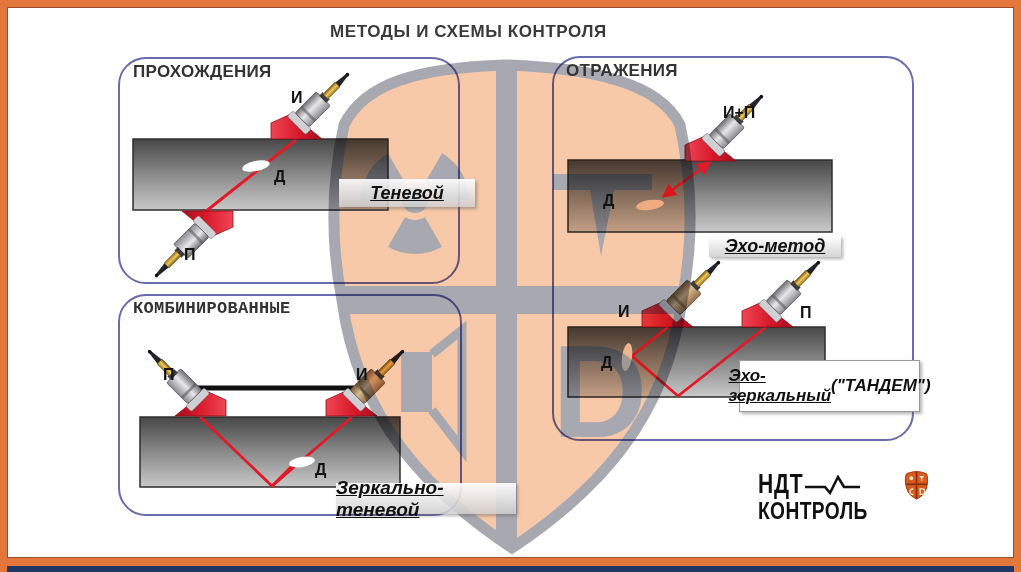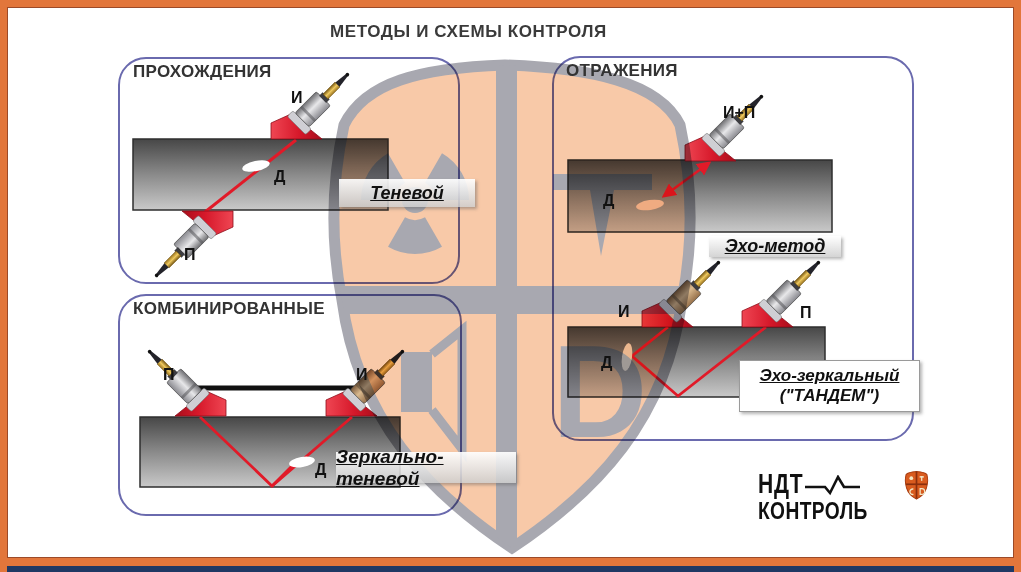--- a/index.html
+++ b/index.html
@@ -24,21 +24,21 @@
   
   .title{position:absolute;left:330px;top:22px;width:360px;text-align:left;
          font-size:17px;font-weight:bold;letter-spacing:.6px;color:#3a3a3a;}
   .panel-header{position:absolute;font-size:17px;font-weight:bold;color:#333;letter-spacing:.3px;}
   .letter{position:absolute;font-size:16px;font-weight:bold;color:#111;}
   .method-label{position:absolute;display:flex;align-items:center;justify-content:center;
          background:linear-gradient(180deg,rgba(255,255,255,.92),rgba(205,205,205,.85));
          box-shadow:2px 2px 3px rgba(90,90,90,.45);
          font-size:18px;font-weight:bold;font-style:italic;color:#101010;}
   .method-label .u{text-decoration:underline;}
-  #label-tandem{flex-direction:column;background:#fff;border:1px solid #9a9a9a;line-height:1.18;font-size:17px;}
+  #label-tandem{flex-direction:row;background:#fff;border:1px solid #9a9a9a;line-height:1.18;font-size:17px;}
   
   #ndt-name{position:absolute;left:0;top:3px;font-size:27px;font-weight:bold;color:#101010;
             transform:scaleX(.78);transform-origin:left;letter-spacing:1px;}
   #ndt-name2{position:absolute;left:0;top:31px;font-size:24px;font-weight:bold;color:#101010;
             transform:scaleX(.8);transform-origin:left;letter-spacing:.5px;}
   #pulse{position:absolute;left:46px;top:9px;}
   #logo-shield{position:absolute;left:146px;top:4px;}
   #contacts{position:absolute;left:104px;top:33px;width:116px;font-size:11px;line-height:1.35;
             color:#1a1a1a;text-align:left;white-space:nowrap;}
 </style>
@@ -172,21 +172,21 @@
 
   <div class="panel" id="panel-transmission" style="z-index:1;"></div>
   <div class="panel" id="panel-reflection" style="z-index:1;"></div>
   <div class="panel" id="panel-combined" style="z-index:1;"></div>
 
   <div id="text-layer">
     <div class="title">МЕТОДЫ И СХЕМЫ КОНТРОЛЯ</div>
 
     <div class="panel-header" style="left:133px;top:62px;">ПРОХОЖДЕНИЯ</div>
     <div class="panel-header" style="left:566px;top:61px;">ОТРАЖЕНИЯ</div>
-    <div class="panel-header" style="left:133px;top:299px;">КОМБИНИРОВАННЫЕ</div>
+    <div class="panel-header" style="left:133px;top:299px;font-family:Liberation Mono, monospace;">КОМБИНИРОВАННЫЕ</div>
 
     <div class="letter" style="left:291px;top:89px;">И</div>
     <div class="letter" style="left:184px;top:246px;">П</div>
     <div class="letter" style="left:274px;top:168px;">Д</div>
 
     <div class="letter" style="left:679px;top:104px;margin-left:44px;">И+П</div>
     <div class="letter" style="left:603px;top:192px;">Д</div>
 
     <div class="letter" style="left:618px;top:303px;">И</div>
     <div class="letter" style="left:800px;top:304px;">П</div>
@@ -199,21 +199,21 @@
     <div class="method-label" style="left:339px;top:179px;width:136px;height:28px;">
       <span class="u">Теневой</span>
     </div>
     <div class="method-label" style="left:709px;top:194px;width:132px;height:21px;margin-top:42px;">
       <span class="u">Эхо-метод</span>
     </div>
     <div class="method-label" id="label-tandem" style="left:739px;top:360px;width:179px;height:50px;">
       <span class="u">Эхо-зеркальный</span>
       <span>("ТАНДЕМ")</span>
     </div>
-    <div class="method-label" style="left:336px;top:452px;width:180px;height:31px;font-size:19px;">
+    <div class="method-label" style="left:336px;top:483px;width:180px;height:31px;font-size:19px;">
       <span class="u">Зеркально-теневой</span>
     </div>
   </div>
 
   <div id="logo-block">
     <div id="ndt-name">НДТ</div>
     <svg id="pulse" width="58" height="22" viewBox="0 0 58 22">
       <polyline points="1,12 21,12 26,18 34,2 40,12 56,12" fill="none" stroke="#111" stroke-width="2.6"></polyline>
     </svg>
     <div id="ndt-name2">КОНТРОЛЬ</div>

